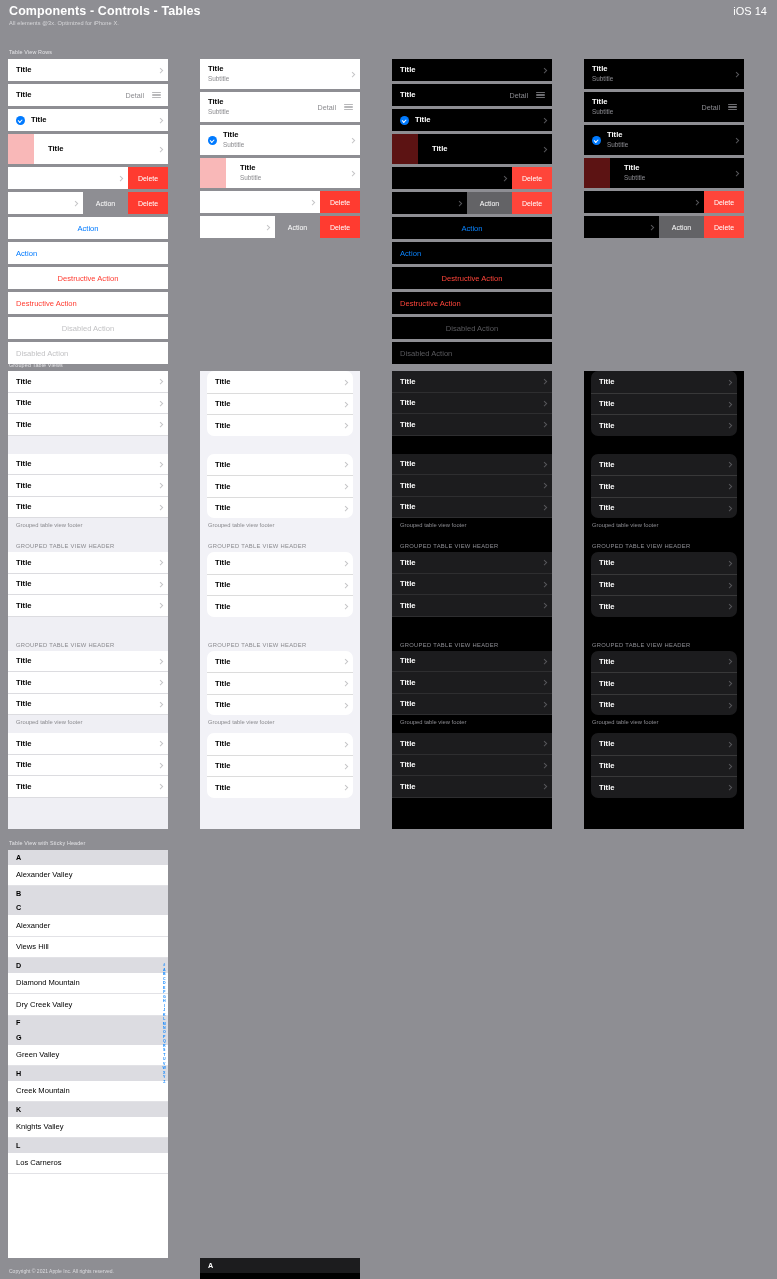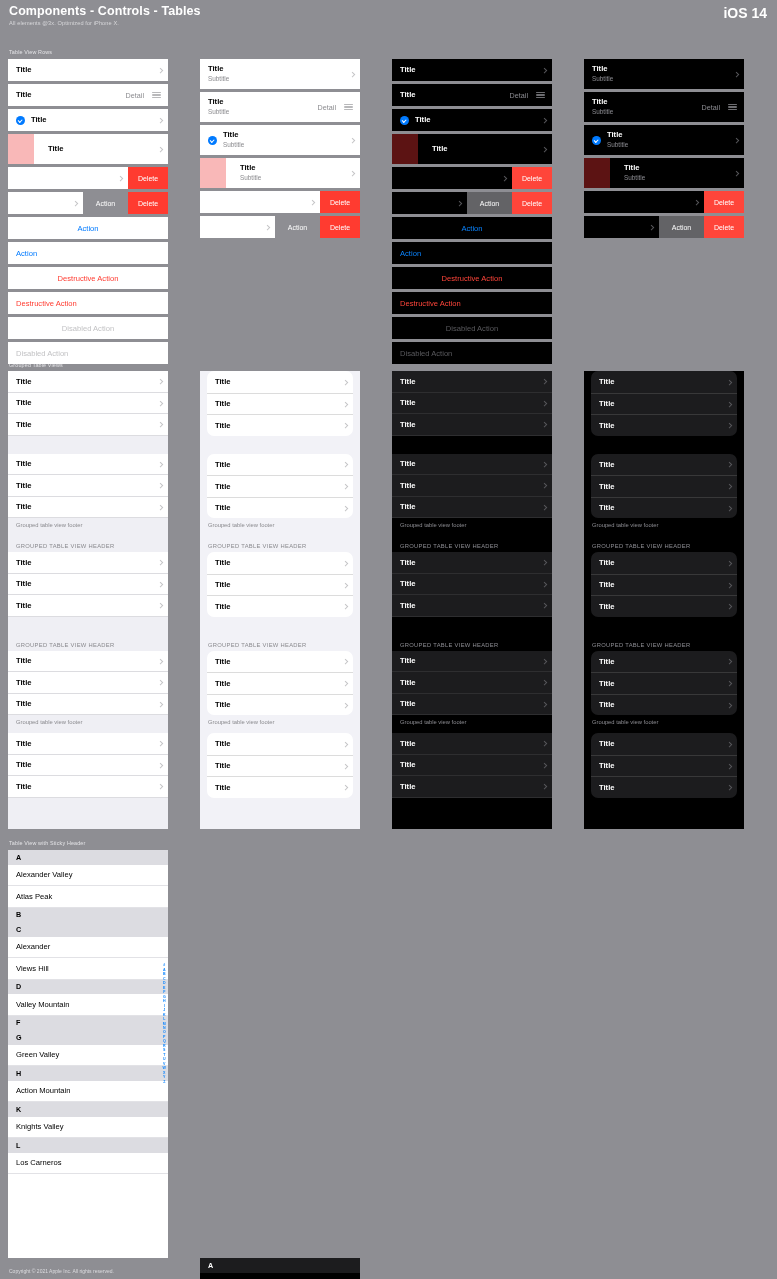--- a/index.html
+++ b/index.html
@@ -8,21 +8,21 @@
     background: #8e8e93;
     font-family: "Liberation Sans", sans-serif;
     overflow: hidden;
   }
   .page { position: relative; width: 777px; height: 1279px; background: #8e8e93; }
 
   
   .doc-header { position: absolute; left: 9px; top: 4px; }
   .doc-title { font-size: 12.5px; font-weight: 700; color: #ffffff; letter-spacing: .1px; }
   .doc-sub { font-size: 5.6px; color: #d7d7da; margin-top: 2px; letter-spacing: .1px; }
-  .os-badge { position: absolute; right: 10px; top: 5px; font-size: 14px; font-weight: 700; color: #ffffff; }
+  .os-badge { position: absolute; right: 10px; top: 5px; font-size: 11px; font-weight: 400; color: #ffffff; }
 
   
   .cap { position: absolute; font-size: 5.4px; color: #e3e3e6; letter-spacing: .15px; }
 
   
   .col { position: absolute; width: 160px; }
   .c1 { left: 8px; }
   .c2 { left: 200px; }
   .c3 { left: 392px; }
   .c4 { left: 584px; }
@@ -675,32 +675,32 @@
         <div class="grow">
           <span class="gt">Title</span>
           <span class="chev"></span>
         </div>
       </div>
     </div>
 
   <div id="stk-c1" class="col c1 sticky l" style="top:850px; height:408px;">
       <div class="sh">A</div>
       <div class="si">Alexander Valley</div>
-      <div class="si">Atlas Peak</div>
       <div class="sh">B</div>
       <div class="sh">C</div>
       <div class="si">Alexander</div>
       <div class="si">Views Hill</div>
       <div class="sh">D</div>
-      <div class="si">Valley Mountain</div>
+      <div class="si">Diamond Mountain</div>
+      <div class="si">Dry Creek Valley</div>
       <div class="sh">F</div>
       <div class="sh">G</div>
       <div class="si">Green Valley</div>
       <div class="sh">H</div>
-      <div class="si">Action Mountain</div>
+      <div class="si">Creek Mountain</div>
       <div class="sh">K</div>
       <div class="si">Knights Valley</div>
       <div class="sh">L</div>
       <div class="si">Los Carneros</div>
       <div class="idx">
         <span>#</span>
         <span>A</span>
         <span>B</span>
         <span>C</span>
         <span>D</span>

